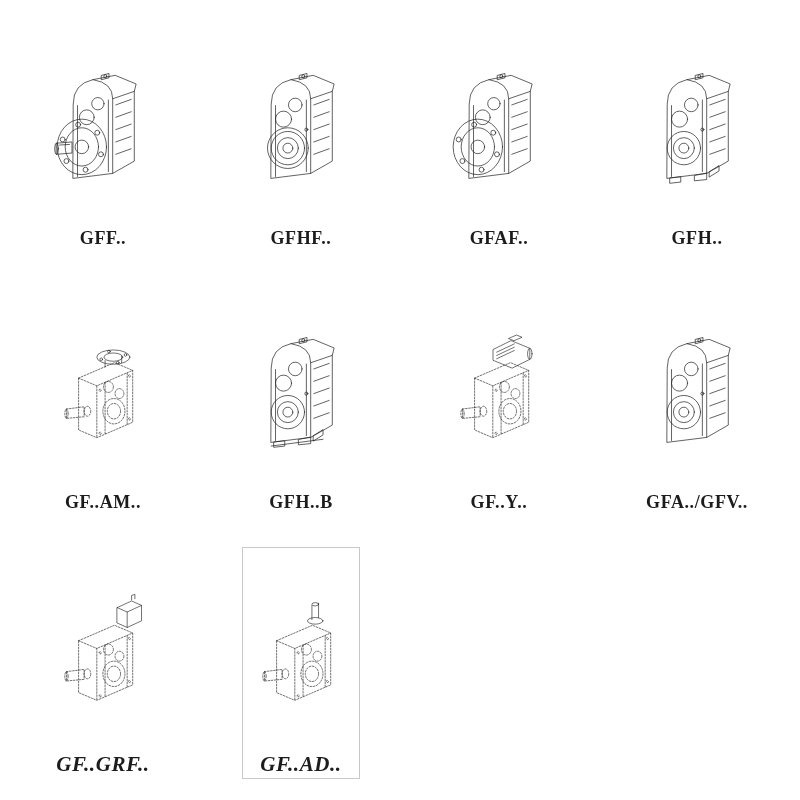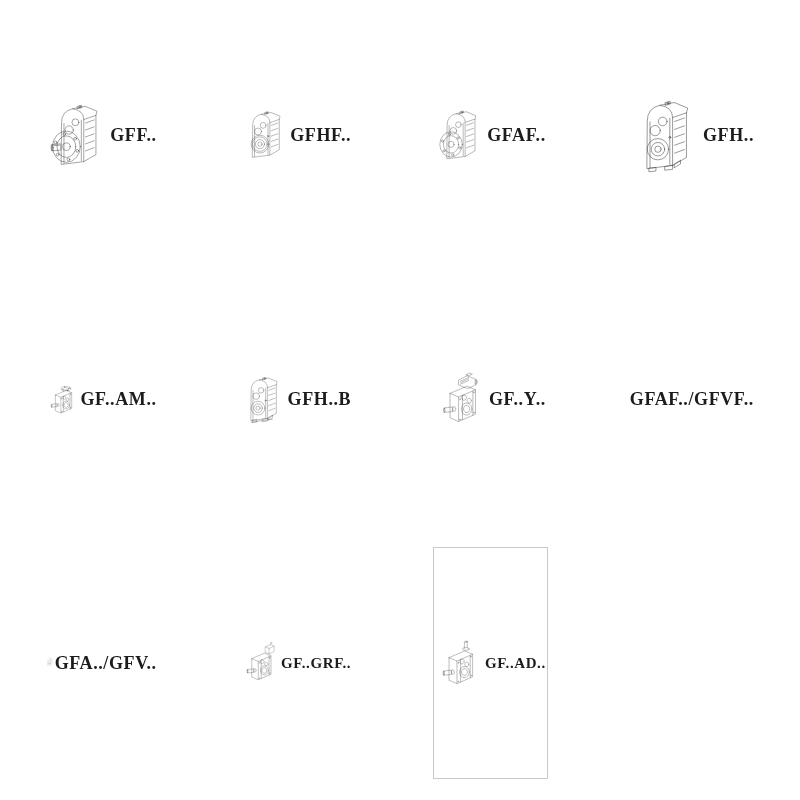--- a/index.html
+++ b/index.html
@@ -1,28 +1,28 @@
 <!DOCTYPE html>
 <html><head>
 <meta charset="utf-8">
 <style>
   html,body{margin:0;padding:0;background:#ffffff;}
   .page{width:800px;height:800px;background:#fff;overflow:hidden;
         font-family:"Liberation Serif", serif;color:#1c1c1c;}
   .catalog{display:grid;grid-template-columns:repeat(4,1fr);
            grid-auto-rows:264px;padding:3px 4px;box-sizing:border-box;}
-  .cell{display:flex;flex-direction:row;align-items:center;
+  .cell{display:flex;flex-direction:column;align-items:center;
         justify-content:flex-end;box-sizing:border-box;padding:2px 2px 4px;}
   .cell .art{flex:1;width:100%;display:flex;align-items:center;justify-content:center;}
   .cell svg{width:92%;height:92%;stroke:#222;fill:none;stroke-width:1.15;
             stroke-linejoin:round;stroke-linecap:round;}
   .dashed{stroke-dasharray:3 2.6;}
   .caption{font-weight:700;font-size:18px;letter-spacing:.6px;line-height:1;
            margin-top:2px;text-align:center;white-space:nowrap;}
-  .caption.lg{font-size:15px;}
+  .caption.lg{font-size:21px;font-style:italic;}
   .bordered{outline:1px solid #c9c9c9;outline-offset:-1px;justify-content:flex-end;}
   .defs{position:absolute;width:0;height:0;overflow:hidden;}
 </style>
 </head>
 <body>
 
 <svg class="defs" aria-hidden="true">
   <defs>
 
     <symbol id="s-body" viewBox="0 0 170 205">
@@ -194,30 +194,20 @@
         <svg viewBox="0 0 190 215">
             <g class="dashed">
               <use href="#s-hbody"></use>
             </g>
             <use href="#s-motor"></use>
           </svg>
       </div>
       <figcaption class="caption">GF..Y..</figcaption>
     </figure>
 
-    <figure class="cell">
-      <div class="art">
-        <svg viewBox="0 0 170 205">
-            <use href="#s-body"></use>
-            <use href="#s-flange"></use>
-            <use href="#s-shaft"></use>
-          </svg>
-      </div>
-      <figcaption class="caption">GFAF../GFVF..</figcaption>
-    </figure>
 
     <figure class="cell">
       <div class="art">
         <svg viewBox="0 0 170 205">
             <use href="#s-body"></use>
             <use href="#s-bore"></use>
           </svg>
       </div>
       <figcaption class="caption">GFA../GFV..</figcaption>
     </figure>

